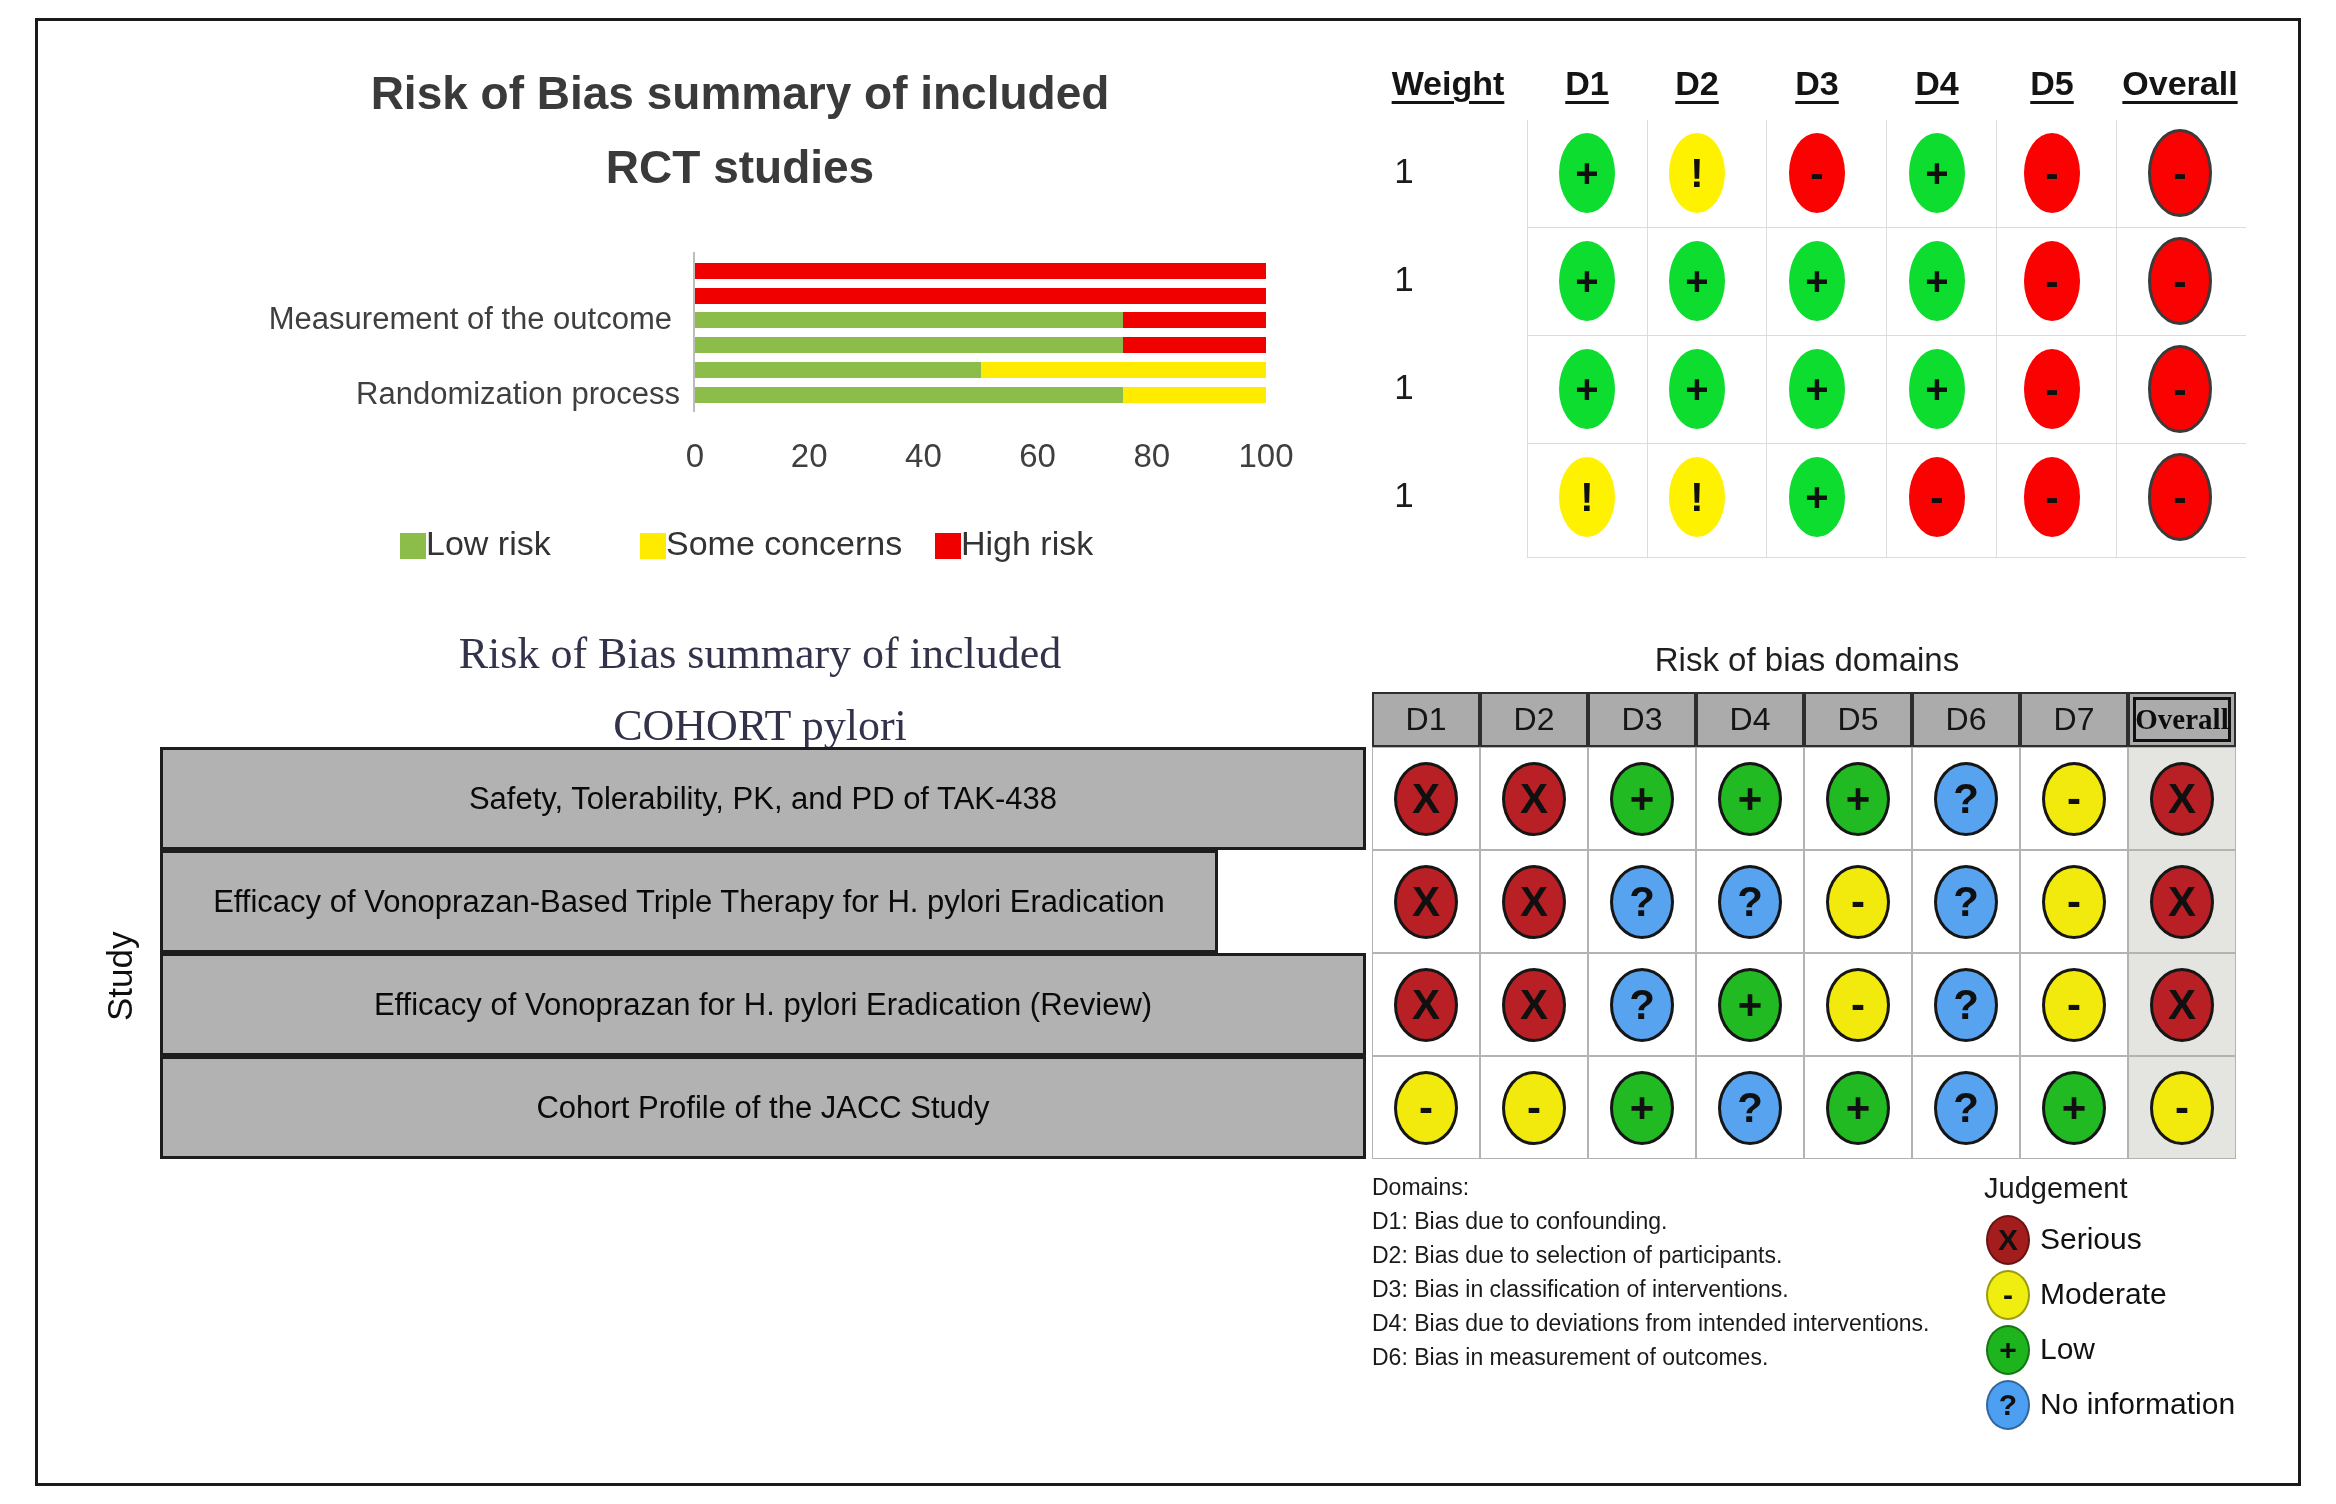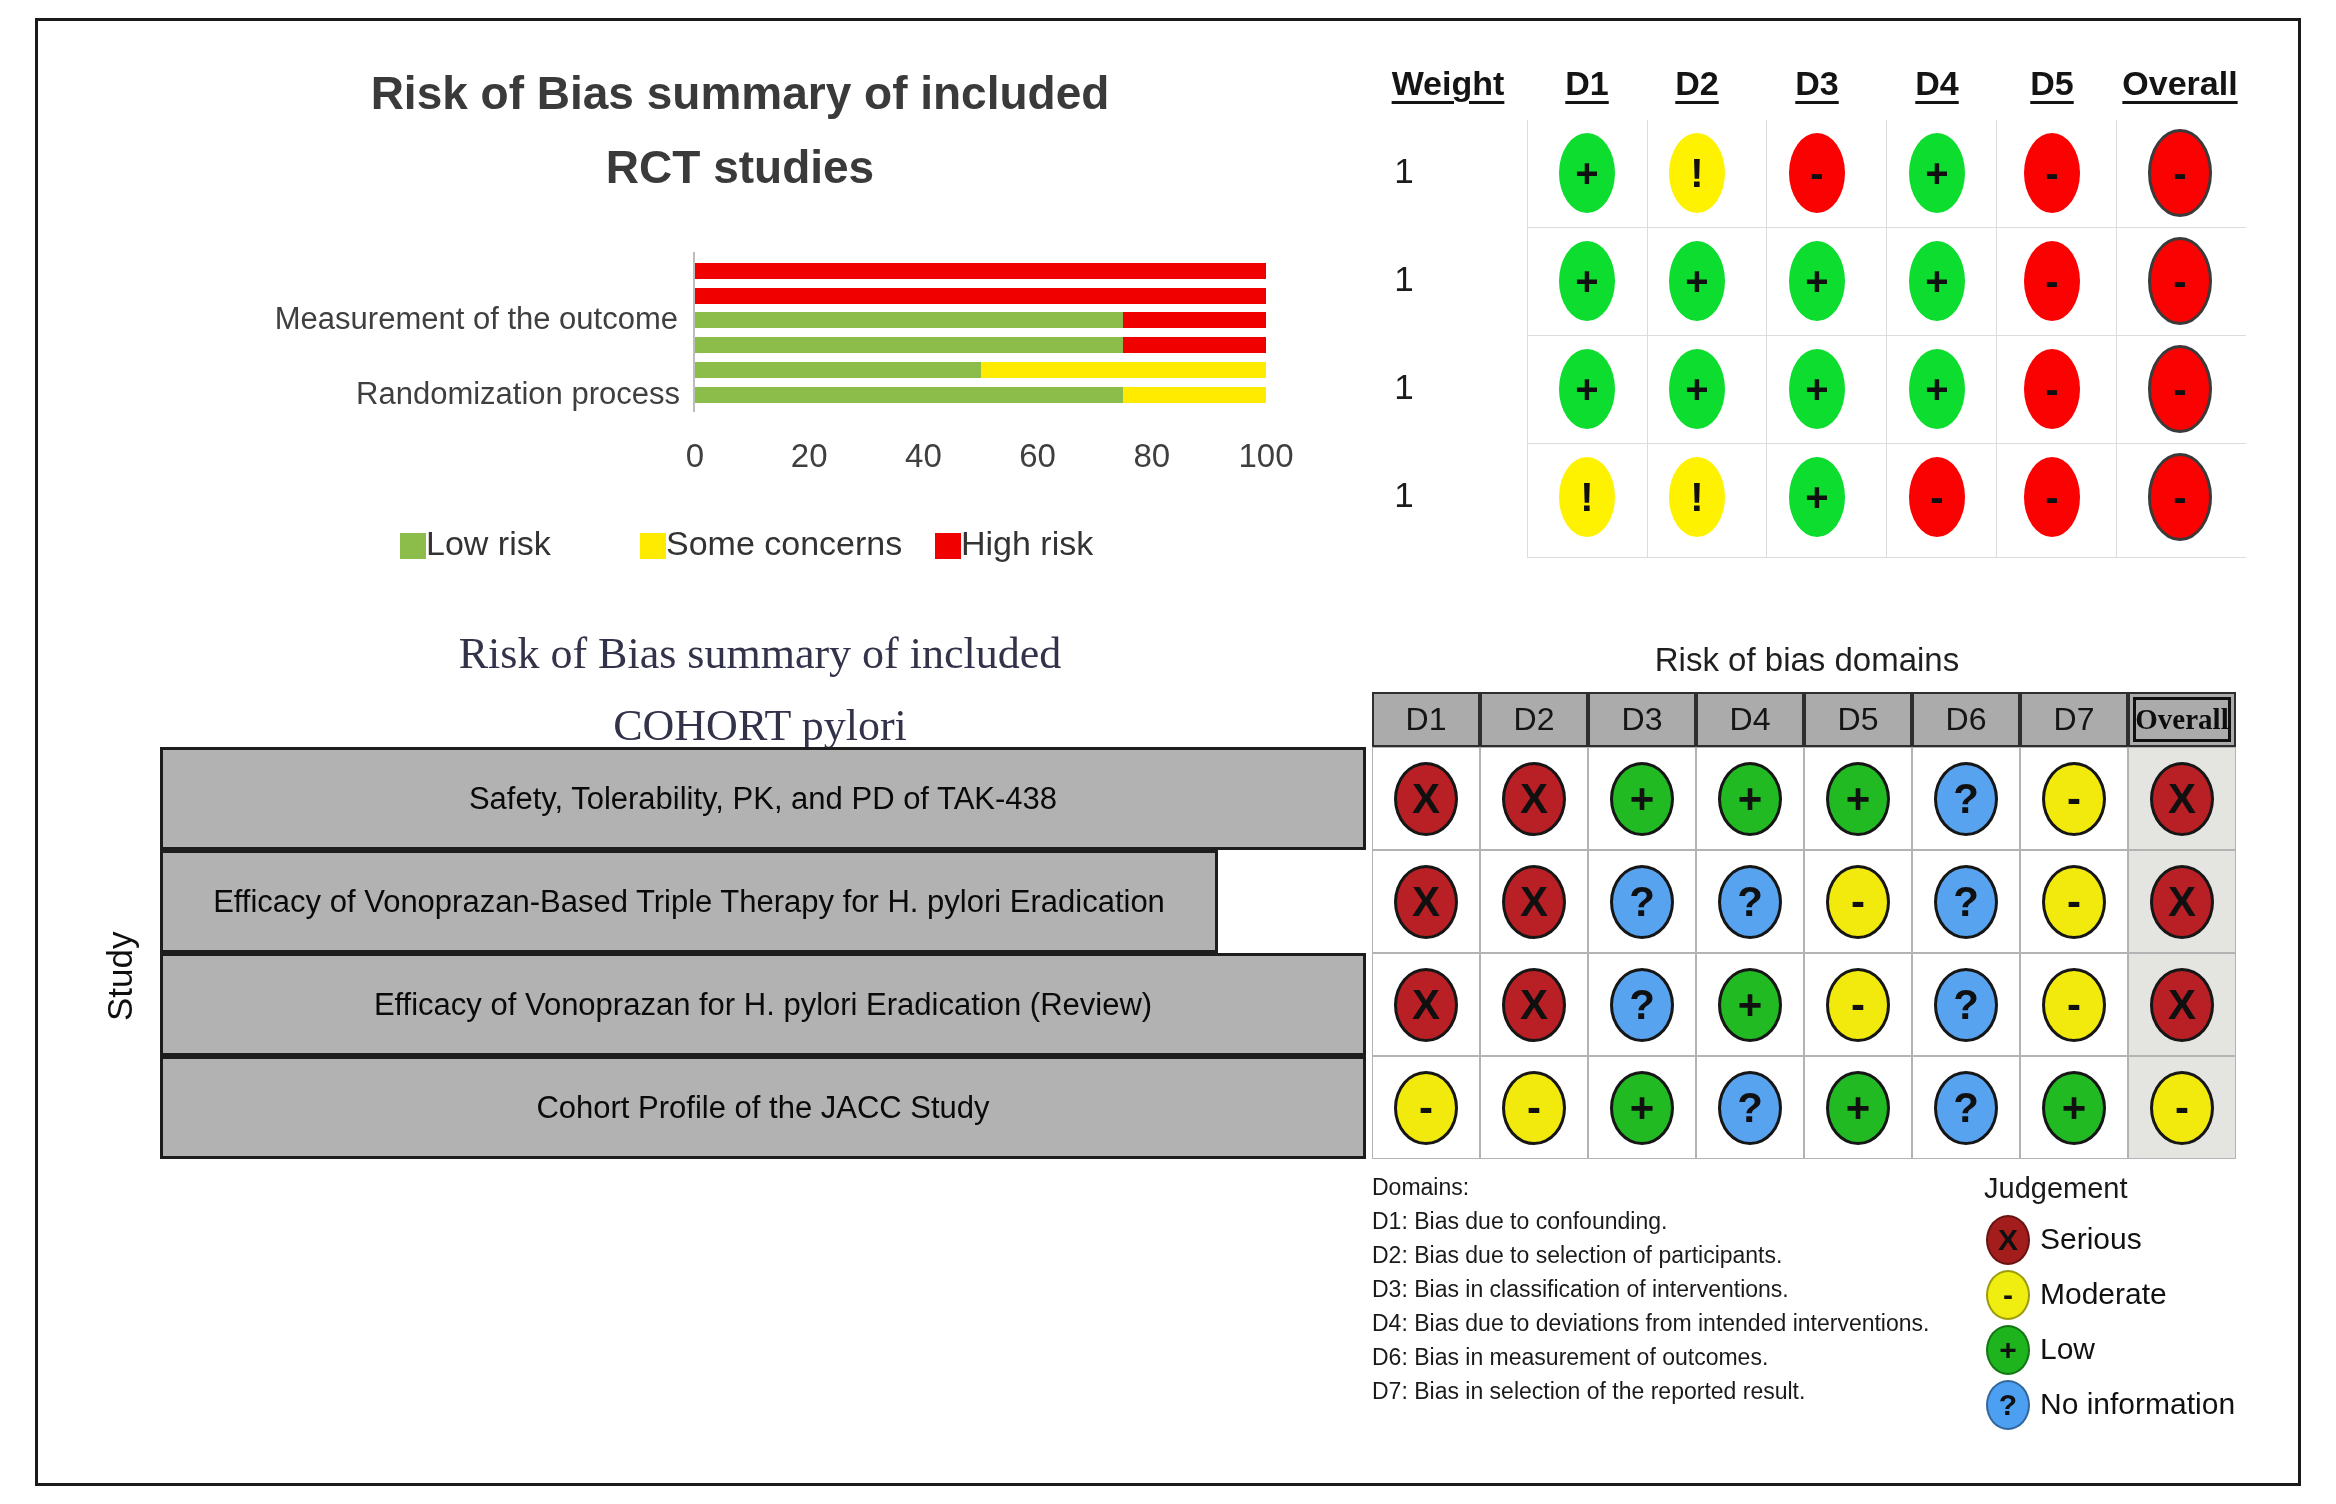--- a/index.html
+++ b/index.html
@@ -3,21 +3,21 @@
 <meta charset="utf-8">
 <style>
   html,body{margin:0;padding:0;background:#fff;}
   .page{position:relative;width:2336px;height:1504px;background:#ffffff;
         font-family:"Liberation Sans",sans-serif;overflow:hidden;}
   .frame{position:absolute;left:35px;top:18px;width:2260px;height:1462px;
          border:3px solid #1a1a1a;background:#fff;}
   .rct-title{position:absolute;left:240px;top:56px;width:1000px;text-align:center;
              font-size:46px;line-height:74px;color:#3a3a3a;font-weight:600;}
   .cat-label{position:absolute;width:570px;text-align:right;font-size:31px;color:#3f3f3f;}
-  .cat1{left:108px;top:301px;text-align:right;}
+  .cat1{left:102px;top:301px;text-align:right;}
   .cat2{left:110px;top:376px;}
   .axisline{position:absolute;left:693px;top:252px;width:2px;height:160px;background:#bdbdbd;}
   .bar-plot{position:absolute;left:695px;top:258px;width:571px;height:152px;}
   .bar-row{position:absolute;left:0;height:16px;width:571px;}
   .seg{position:absolute;top:0;height:16px;}
   .tick{position:absolute;top:437px;width:100px;text-align:center;font-size:33px;color:#3f3f3f;}
   .leg-item{position:absolute;top:524px;display:flex;align-items:center;}
   .leg-sq{width:26px;height:26px;margin-top:4px;}
   .leg-txt{font-size:34px;color:#333;}
   .rth{position:absolute;width:170px;text-align:center;font-size:34px;font-weight:bold;color:#141414;
@@ -247,21 +247,20 @@
       <div class="ell" style="left: 2150px; top: 1070.5px; width: 64px; height: 74px; background: rgb(242, 234, 12); font-size: 42px; border: 3px solid rgb(22, 22, 22); box-sizing: border-box;">-</div>
     </div>
 
   <div class="legend-domains" id="legend-domains">
     <div>Domains:</div>
   <div>D1: Bias due to confounding.</div>
       <div>D2: Bias due to selection of participants.</div>
       <div>D3: Bias in classification of interventions.</div>
       <div>D4: Bias due to deviations from intended interventions.</div>
       <div>D6: Bias in measurement of outcomes.</div>
-      <div>D7: Bias in selection of the reported result.</div>
     </div>
   <div class="legend-judgement-title">Judgement</div>
   <div id="legend-judgement">
       <div class="ell" style="left: 1986px; top: 1215px; width: 44px; height: 50px; background: rgb(163, 29, 29); font-size: 30px; border: 2px solid rgba(0, 0, 0, 0.35); box-sizing: border-box;">X</div>
       <div class="jlabel" style="left: 2040px; top: 1222px;">Serious</div>
       <div class="ell" style="left: 1986px; top: 1270px; width: 44px; height: 50px; background: rgb(240, 238, 16); font-size: 30px; border: 2px solid rgba(0, 0, 0, 0.35); box-sizing: border-box;">-</div>
       <div class="jlabel" style="left: 2040px; top: 1277px;">Moderate</div>
       <div class="ell" style="left: 1986px; top: 1325px; width: 44px; height: 50px; background: rgb(30, 180, 30); font-size: 30px; border: 2px solid rgba(0, 0, 0, 0.35); box-sizing: border-box;">+</div>
       <div class="jlabel" style="left: 2040px; top: 1332px;">Low</div>
       <div class="ell" style="left: 1986px; top: 1380px; width: 44px; height: 50px; background: rgb(77, 159, 242); font-size: 30px; border: 2px solid rgba(0, 0, 0, 0.35); box-sizing: border-box;">?</div>

